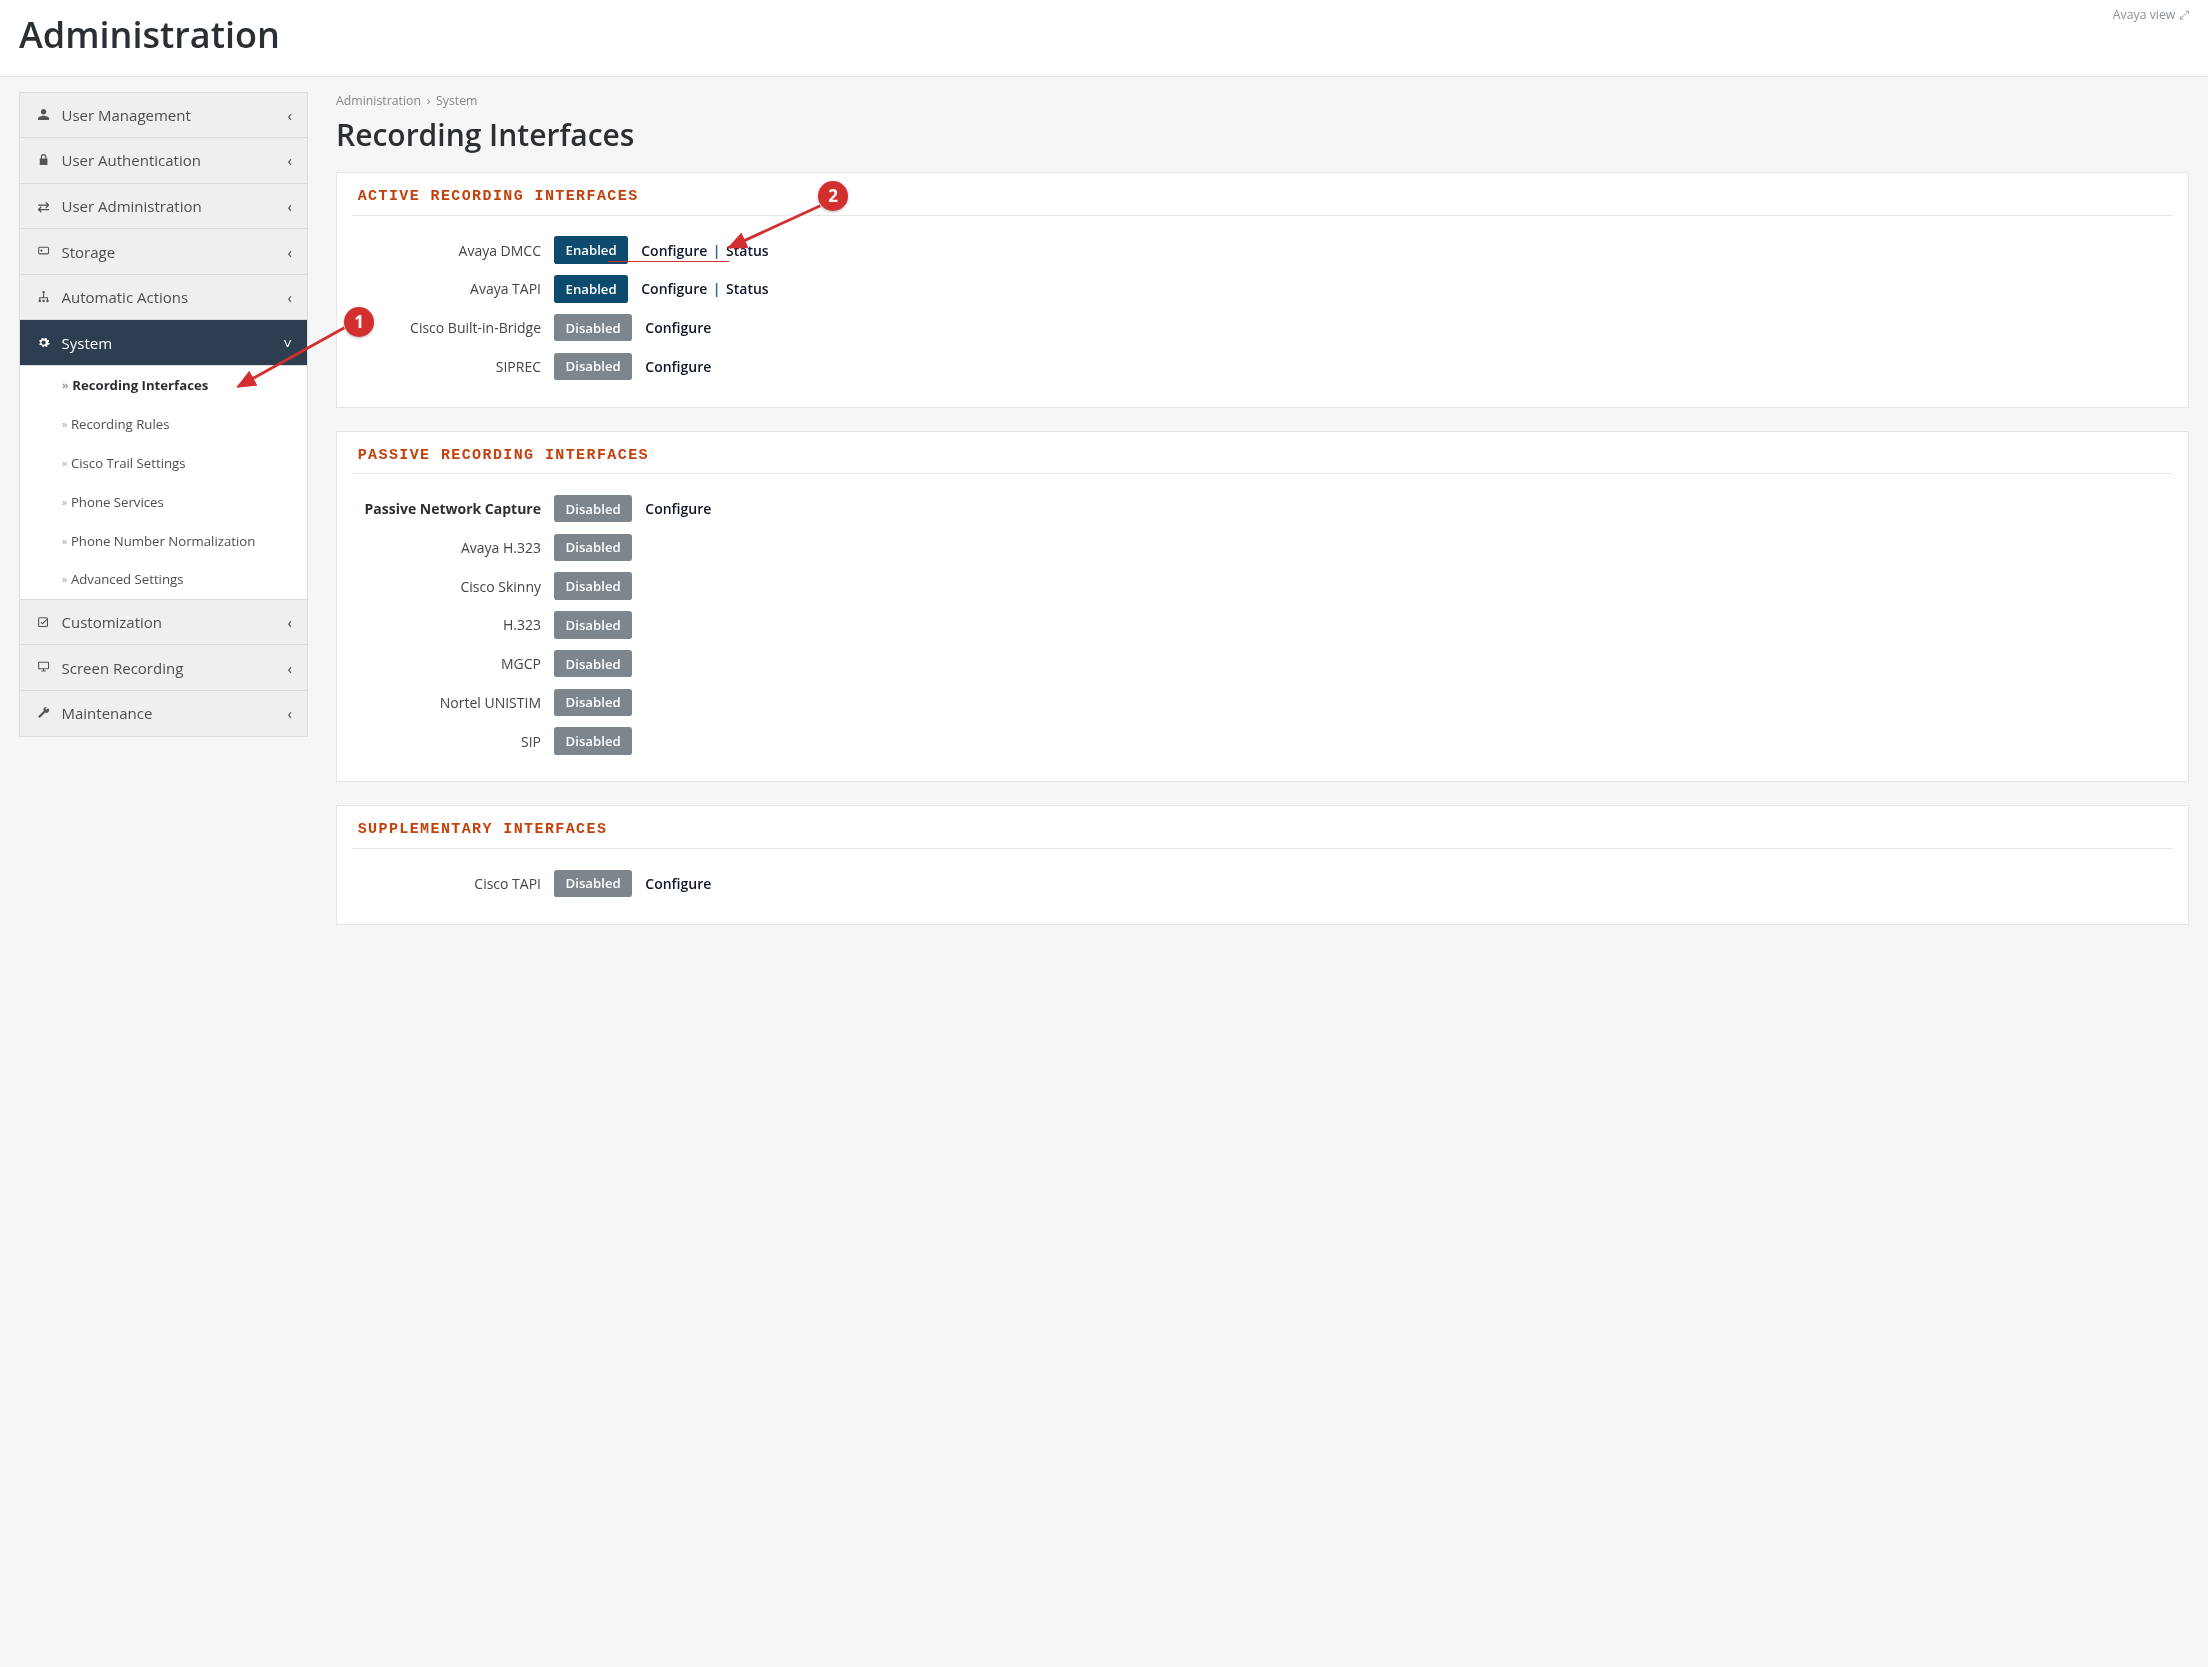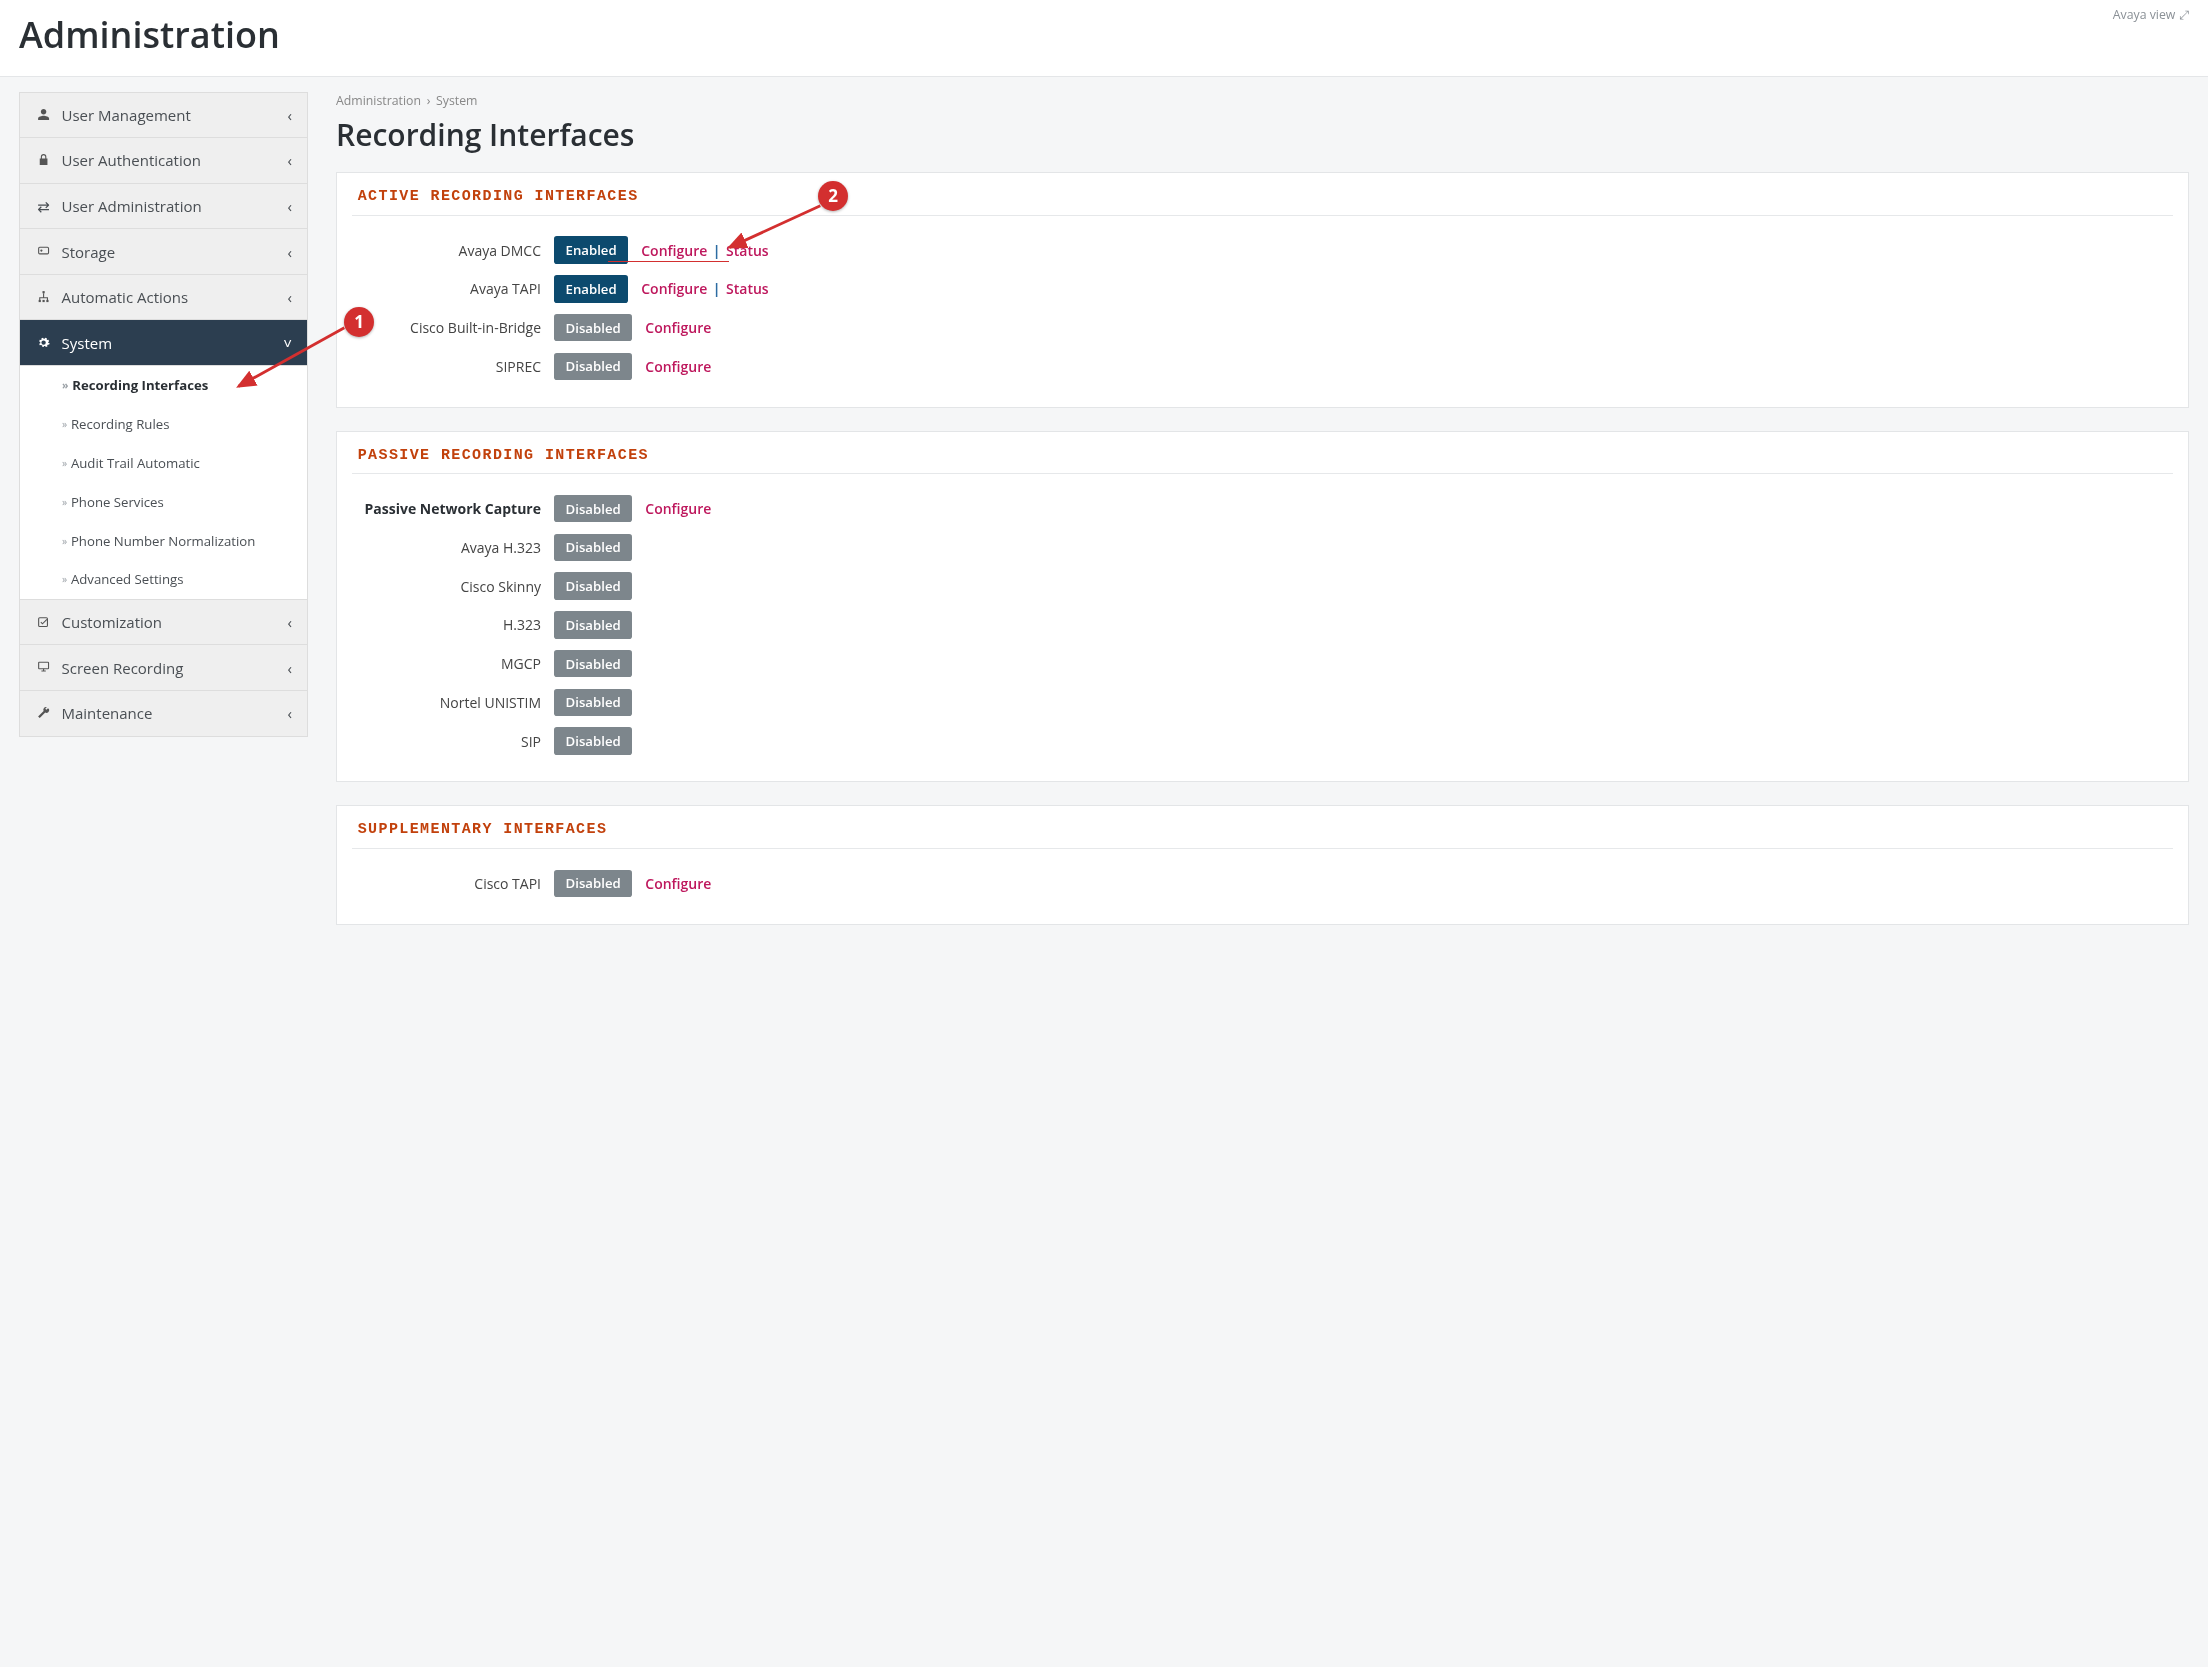--- a/index.html
+++ b/index.html
@@ -132,21 +132,21 @@
     padding: 4.7px 11.4px;
     border-radius: 2.8px;
     color: #fff;
     font-weight: 600;
     font-size: 13.2px;
     min-width: 66px;
     text-align: center;
   }
   .badge.enabled  { background: #0c4a6e; }
   .badge.disabled { background: #7d868c; }
-  .link { color: #be185d; font-weight: 600; cursor: pointer; }
+  .link { color: #0f172a; font-weight: 600; cursor: pointer; }
   .sep  { color: #2d6ca2; font-weight: 700; margin: 0 1.9px; }
   
   .annotation-layer { position: absolute; left:0; top:0; right:0; bottom:0; pointer-events:none; }
   .a-circle {
     position: absolute;
     width: 30px; height: 30px;
     background: #d32f2f;
     color: #fff;
     border-radius: 50%;
     display: flex;
@@ -249,21 +249,21 @@
       <div class="sub sel">
         <span class="chevs">»</span>
         <span>Recording Interfaces</span>
       </div>
       <div class="sub">
         <span class="chevs">»</span>
         <span>Recording Rules</span>
       </div>
       <div class="sub">
         <span class="chevs">»</span>
-        <span>Audit Trail Automatic</span>
+        <span>Cisco Trail Settings</span>
       </div>
       <div class="sub">
         <span class="chevs">»</span>
         <span>Phone Services</span>
       </div>
       <div class="sub">
         <span class="chevs">»</span>
         <span>Phone Number Normalization</span>
       </div>
       <div class="sub">

